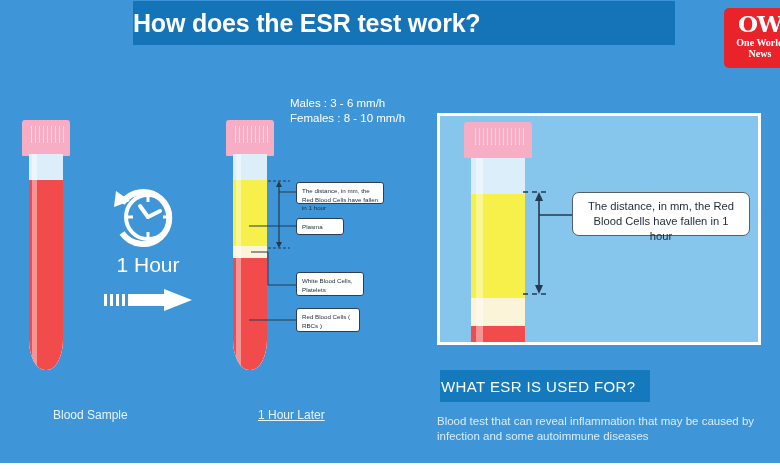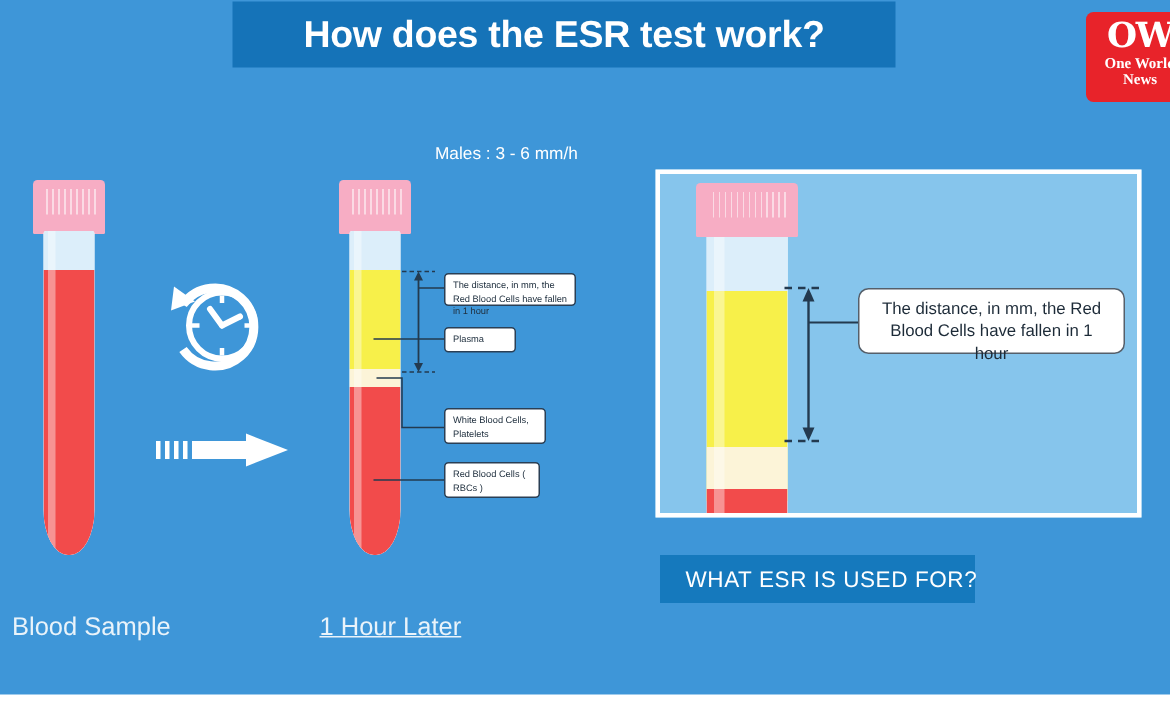--- a/index.html
+++ b/index.html
@@ -20,26 +20,25 @@
   #bottom-strip {
     position: absolute;
     left: 0; bottom: 0;
     width: 780px; height: 7px;
     background: #ffffff;
   }
   
   #title-bar {
     position: absolute;
     left: 133px; top: 1px;
-    width: 442px; height: 44px;
+    width: 542px; height: 44px;
     background: #1573b8;
     display: flex;
     align-items: center;
-    justify-content: center;
-    margin-left: 22px;
+    justify-content: flex-start;
   }
   #title-text {
     color: #ffffff;
     font-size: 25px;
     font-weight: bold;
     letter-spacing: -0.2px;
     white-space: nowrap;
   }
   
   #logo {
@@ -91,22 +90,23 @@
   .layer { position: absolute; left: 0; width: 100%; }
   .gloss {
     position: absolute;
     top: 0; left: 10%;
     width: 13%; height: 100%;
     background: rgba(255,255,255,0.40);
   }
   .tube-caption {
     position: absolute;
     color: #e9f3fa;
-    font-size: 17px;
+    font-size: 12px;
     white-space: nowrap;
+    margin-left: 45px;
   }
   
   #clock-wrap { position: absolute; left: 102px; top: 181px; width: 92px; height: 72px; }
   #hour-label {
     position: absolute;
     left: 98px; top: 253px;
     width: 100px;
     text-align: center;
     color: #ffffff;
     font-size: 21px;
@@ -160,21 +160,21 @@
     text-align: center;
   }
   
   #used-for-box {
     position: absolute;
     left: 440px; top: 370px;
     width: 210px; height: 32px;
     background: #1579bd;
     display: flex;
     align-items: center;
-    padding-left: 17px;
+    padding-left: 1px;
     box-sizing: border-box;
   }
   #used-for-text {
     color: #ffffff;
     font-size: 15px;
     letter-spacing: 0.4px;
     white-space: nowrap;
   }
   #footer-desc {
     position: absolute;
@@ -216,35 +216,37 @@
       <polygon points="14,10 28,20 12,26" fill="#ffffff"></polygon>
       <circle cx="46" cy="36" r="22" fill="none" stroke="#ffffff" stroke-width="4"></circle>
       <line x1="46" y1="16" x2="46" y2="21" stroke="#ffffff" stroke-width="3"></line>
       <line x1="46" y1="51" x2="46" y2="56" stroke="#ffffff" stroke-width="3"></line>
       <line x1="26" y1="36" x2="31" y2="36" stroke="#ffffff" stroke-width="3"></line>
       <line x1="61" y1="36" x2="66" y2="36" stroke="#ffffff" stroke-width="3"></line>
       <line x1="46" y1="36" x2="38" y2="25" stroke="#ffffff" stroke-width="4" stroke-linecap="round"></line>
       <line x1="46" y1="36" x2="58" y2="30" stroke="#ffffff" stroke-width="4" stroke-linecap="round"></line>
     </svg>
   </div>
+  <div id="hour-label">1 Hour</div>
   <div id="motion-arrow">
     <svg width="90" height="24" viewBox="0 0 90 24">
       <g fill="#ffffff">
         <rect x="0" y="6" width="3" height="12"></rect>
         <rect x="6" y="6" width="3" height="12"></rect>
         <rect x="12" y="6" width="3" height="12"></rect>
         <rect x="18" y="6" width="3" height="12"></rect>
         <rect x="24" y="6" width="38" height="12"></rect>
         <polygon points="60,1 88,12 60,23"></polygon>
       </g>
     </svg>
   </div>
 
   <div id="ranges">
     <div>Males : 3 - 6 mm/h</div>
+    <div>Females : 8 - 10 mm/h</div>
   </div>
 
   <div class="tube-cap" style="left:226px; top:120px; width:48px; height:36px;">
     <div class="cap-ribs"></div>
   </div>
   <div class="tube-body" style="left:233px; top:154px; width:34px; height:216px;">
     <div class="layer" style="top:0; height:26px; background:#dceefa;"></div>
     <div class="layer" style="top:26px; height:66px; background:#f7f04a;"></div>
     <div class="layer" style="top:92px; height:12px; background:#fcf4d8;"></div>
     <div class="layer" style="top:104px; height:112px; background:#f24b4b;"></div>
@@ -298,15 +300,16 @@
     <polygon points="102,79 98,88 106,88" fill="#233a4f"></polygon>
     <polygon points="102,181 98,172 106,172" fill="#233a4f"></polygon>
     <line x1="102" y1="102" x2="136" y2="102" stroke="#233a4f" stroke-width="1.4"></line>
   </svg>
 
   <div id="big-callout">The distance, in mm, the Red Blood Cells have fallen in 1 hour</div>
 
   <div id="used-for-box">
     <div id="used-for-text">WHAT ESR IS USED FOR?</div>
   </div>
+  <div id="footer-desc">Blood test that can reveal inflammation that may be caused by infection and some autoimmune diseases</div>
 
   <div id="bottom-strip"></div>
 </div>
 
 </body></html>

